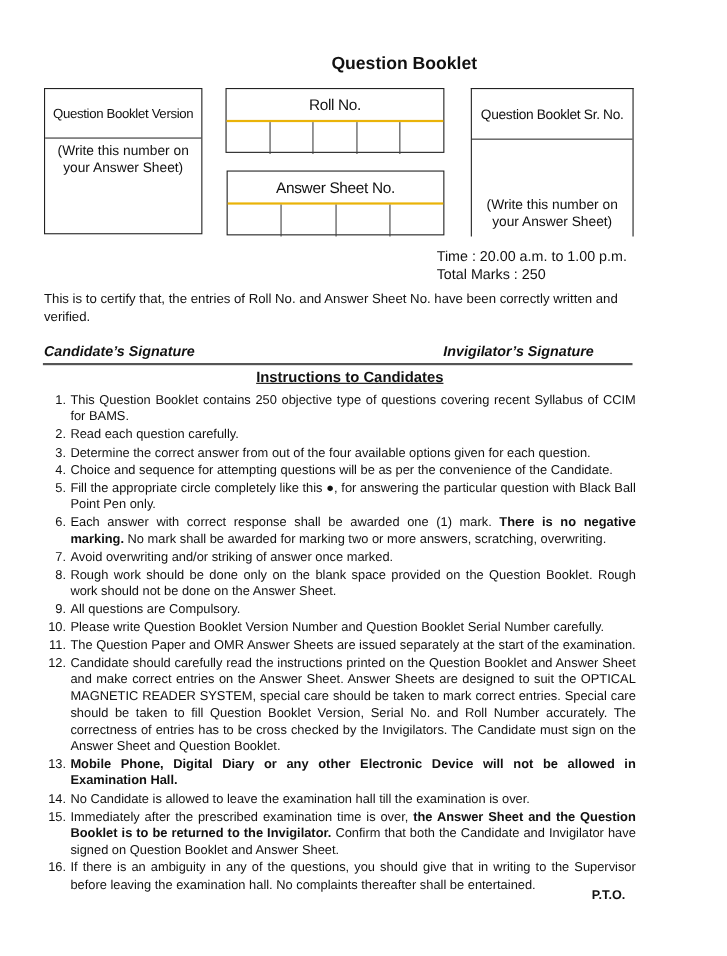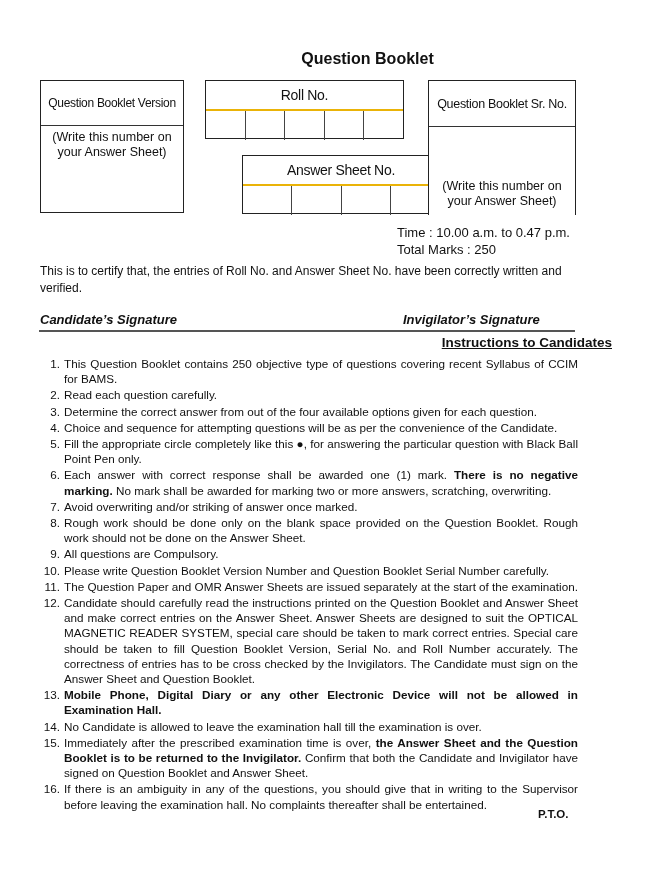--- a/index.html
+++ b/index.html
@@ -11,30 +11,30 @@
   .ver .hd { height:44px; border-bottom:1px solid #333; font-size:12px; display:flex; align-items:center; justify-content:center; letter-spacing:-0.3px; }
   .ver .num { text-align:center; font-weight:bold; font-size:26px; margin-top:14px; }
   .ver .note, .sr .note { text-align:center; font-size:12.5px; line-height:15px; }
   .ver .note { margin-top:4px; }
   .grid { box-sizing:border-box; border:1.5px solid #222; }
   .grid .hd { height:28px; border-bottom:2px solid #eab308; display:flex; align-items:center; justify-content:center; font-size:14px; letter-spacing:-0.3px; }
   .grid .cells { display:flex; height:29px; }
   .grid .cell { flex:1; border-right:1.5px solid #444; }
   .grid .cell:last-child { border-right:none; }
   .roll { left:205px; top:80px; width:199px; height:59px; }
-  .ans { left:206px; top:155px; width:198px; height:59px;margin-left:36px; }
+  .ans { left:206px; top:155px; width:198px; height:59px; }
   .sr { left:428px; top:80px; width:148px; height:135px; border-bottom:none; }
   .sr .hd { height:45px; border-bottom:1px solid #333; font-size:12.5px; display:flex; align-items:center; justify-content:center; letter-spacing:-0.3px; }
   .sr .note { margin-top:52px; }
   .time { left:397px; top:224px; font-size:13px; line-height:17px; }
   .cert { left:40px; top:263px; width:540px; font-size:12px; line-height:17px; }
   .sig { top:312px; font-weight:bold; font-style:italic; font-size:13px; }
   .sig.c { left:40px; } .sig.i { left:403px; }
   .rule { left:39px; top:330px; width:536px; height:2px; background:#555; }
-  .instr-h { left:0; width:612px; top:335px; text-align:right; font-weight:bold; font-size:13.5px; text-decoration:underline; }
+  .instr-h { left:12px; width:612px; top:335px; text-align:center; font-weight:bold; font-size:13.5px; text-decoration:underline; }
   ol.list { left:38px; top:356px; width:540px; margin:0; padding:0; list-style:none; font-size:11.7px; line-height:15.2px; }
   ol.list li { display:flex; margin-bottom:1px; }
   ol.list .n { width:22px; flex:none; text-align:right; padding-right:4px; }
   ol.list .t { flex:1; text-align:justify; }
   .pto { left:538px; top:808px; font-weight:bold; font-size:11.5px; }
 </style>
 </head>
 <body>
 
 <div class="abs title">Question Booklet</div>
@@ -64,21 +64,21 @@
       <div class="cell"></div>
     </div>
 </div>
 
 <div class="abs box sr">
   <div class="hd">Question Booklet Sr. No.</div>
   <div class="note">(Write this number on your Answer Sheet)</div>
 </div>
 
 <div class="abs time">
-  <div>Time : 10.00 a.m. to 0.47 p.m.</div>
+  <div>Time : 20.00 a.m. to 1.00 p.m.</div>
   <div>Total Marks : 250</div>
 </div>
 
 <div class="abs cert">This is to certify that, the entries of  Roll No. and Answer Sheet No. have been correctly written and verified.</div>
 
 <div class="abs sig c">Candidate’s Signature</div>
 <div class="abs sig i">Invigilator’s Signature</div>
 <div class="abs rule"></div>
 
 <div class="abs instr-h">Instructions to Candidates</div>

